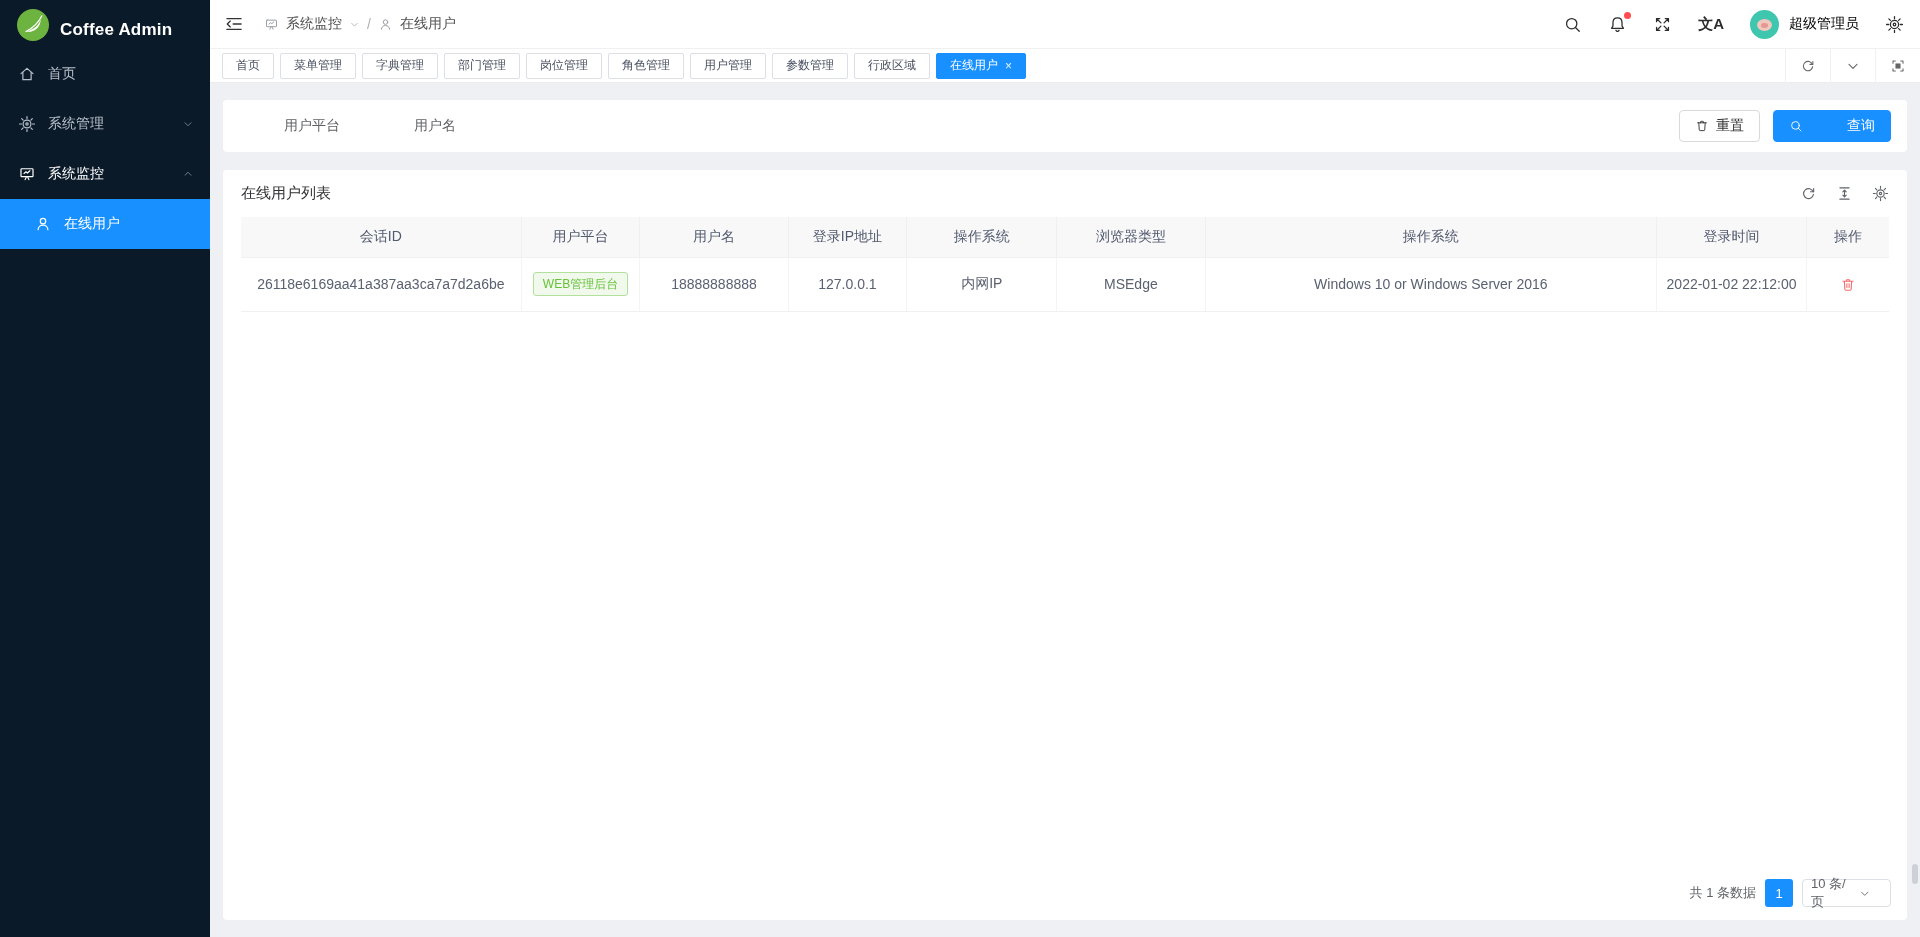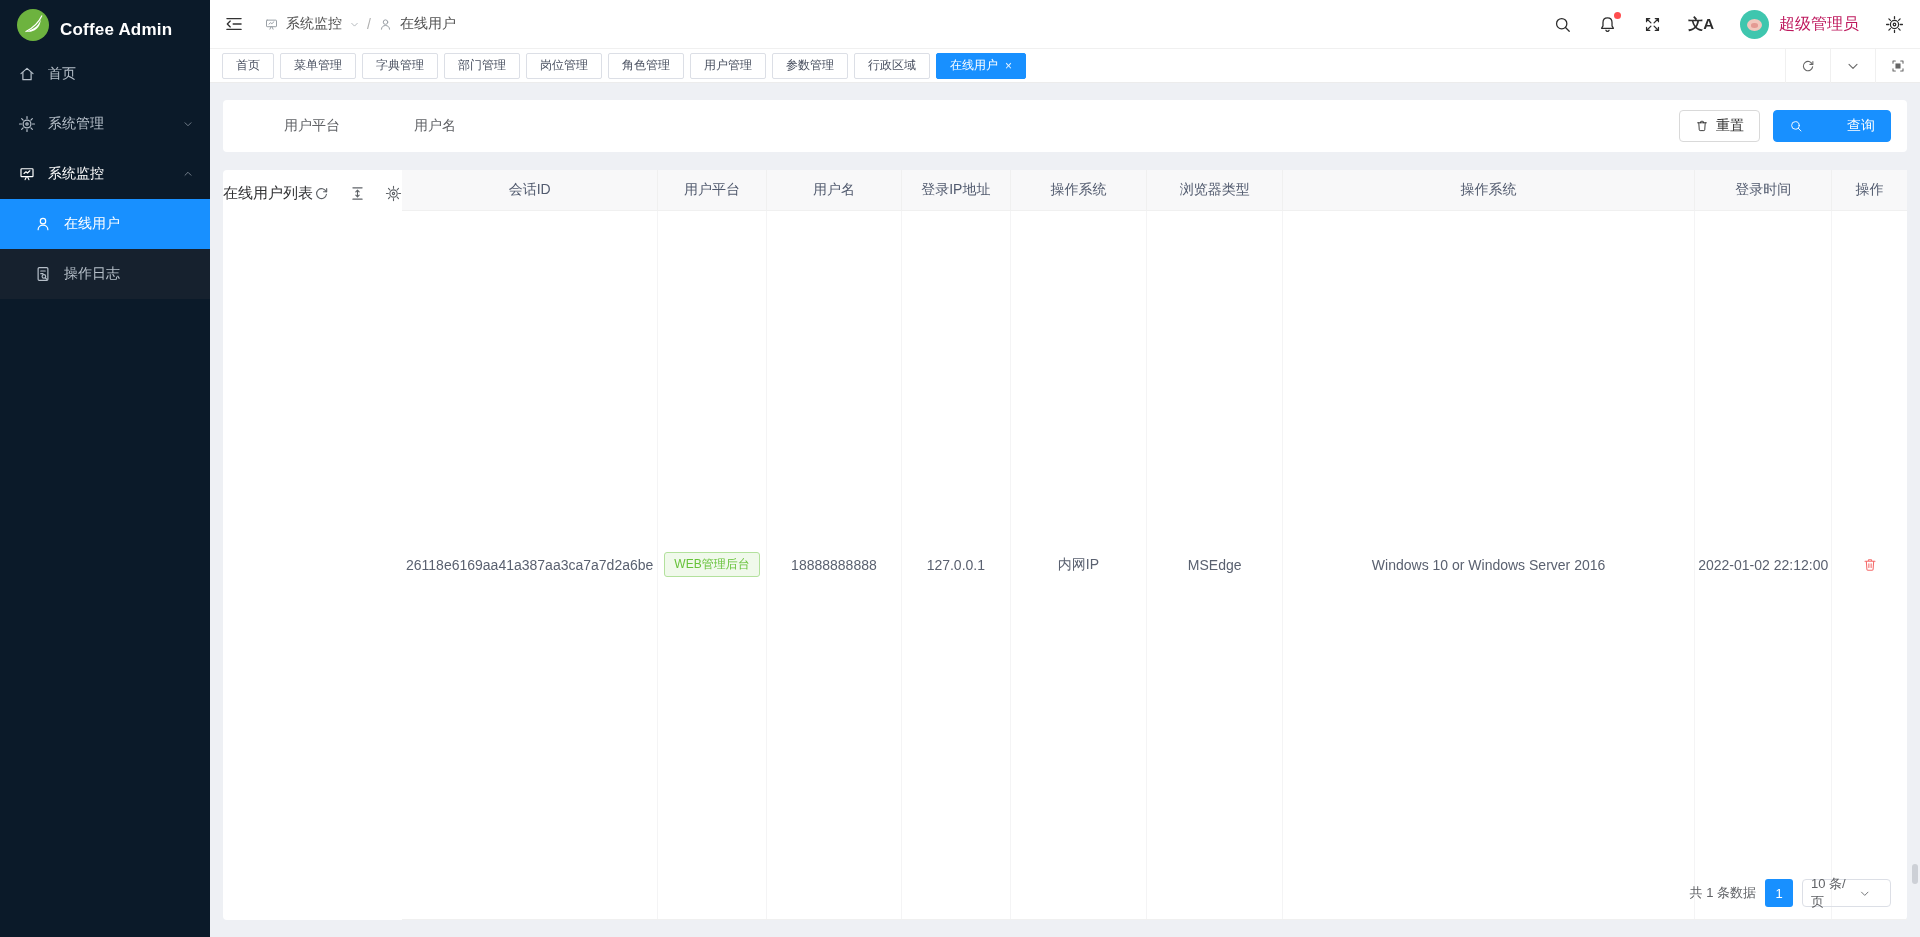--- a/index.html
+++ b/index.html
@@ -28,21 +28,21 @@
   .bc-icon { width:15px; height:15px; color:#9aa0a6; }
   .bc-chev { width:11px; height:11px; color:#9aa0a6; }
   .bc-sep { color:#b0b0b0; }
   .topbar-right { margin-left:auto; display:flex; align-items:center; gap:26px; }
   .top-icon { width:19px; height:19px; color:#2c2c2c; cursor:pointer; position:relative; }
   .badge-dot { position:absolute; top:-3px; right:-4px; width:7px; height:7px; border-radius:50%; background:#ff4d4f; }
   .translate-glyph { font-size:15px; color:#2c2c2c; font-weight:600; cursor:pointer; white-space:nowrap; }
   .avatar { width:29px; height:29px; border-radius:50%; background:#3fc6ae; position:relative; overflow:hidden; cursor:pointer; flex:none; }
   .avatar::after { content:""; position:absolute; left:7px; top:9px; width:15px; height:12px; border-radius:50%; background:#f2c7bd; }
   .avatar::before { content:""; position:absolute; left:11px; top:13px; width:7px; height:5px; border-radius:45%; background:#e49a93; z-index:1; }
-  .user-name { font-size:16px; color:#be185d; margin-left:-16px; cursor:pointer; }
+  .user-name { font-size:14px; color:#000000; margin-left:-16px; cursor:pointer; }
 
   .tabbar { height:34px; background:#fff; border-bottom:1px solid #ececec; display:flex; align-items:center; padding-left:12px; flex:none; }
   .tabs { display:flex; align-items:center; gap:6px; flex:1; }
   .tab { height:26px; display:flex; align-items:center; padding:0 13px; border:1px solid #dcdfe6; border-radius:2px; background:#fff; font-size:12px; color:#495060; cursor:pointer; white-space:nowrap; }
   .tab.active { background:#1890ff; border-color:#1890ff; color:#fff; gap:7px; }
   .tab .tab-close { font-size:12px; line-height:1; opacity:.9; }
   .tab-ctrl { width:45px; height:34px; display:flex; align-items:center; justify-content:center; border-left:1px solid #f0f0f0; color:#666; cursor:pointer; }
   .tab-ctrl .ci { width:16px; height:16px; }
 
   .content { flex:1; display:flex; flex-direction:column; padding:17px 13px; gap:18px; min-height:0; }
@@ -56,21 +56,21 @@
   .sel-chev { width:13px; height:13px; color:#c0c4cc; }
   .text-input { width:424px; height:34px; border:1px solid #dcdfe6; border-radius:4px; padding:0 11px; margin-left:12px; font-size:14px; color:#333; outline:none; font-family:inherit; }
   .text-input::placeholder { color:#bfc3cc; }
   .gap-col { width:74px; flex:none; }
   .form-spacer { flex:1; }
   .btn { height:32px; border-radius:4px; display:inline-flex; align-items:center; justify-content:space-between; gap:7px; font-size:14px; cursor:pointer; padding:0 15px; border:1px solid #d9d9d9; background:#fff; color:#333; }
   .btn .bi { width:14px; height:14px; }
   .btn-primary { background:#1890ff; border-color:#1890ff; color:#fff; margin-left:13px;gap:44px; }
 
   
-  .table-card { flex:1; position:relative; display:flex; flex-direction:row; padding:0 0; min-height:0; }
+  .table-card { flex:1; position:relative; display:flex; flex-direction:column; padding:0 18px; min-height:0; }
   .card-head { height:47px; display:flex; align-items:center; flex:none; }
   .card-title { font-size:15px; color:#303133; }
   .card-tools { margin-left:auto; display:flex; align-items:center; gap:19px; color:#5f6368; }
   .tool-icon { width:17px; height:17px; cursor:pointer; }
 
   table.grid { width:100%; border-collapse:collapse; table-layout:fixed; }
   .grid th { height:40px; background:#f8f8f9; font-size:14px; font-weight:500; color:#515a6e; text-align:center; border-right:1px solid #f0f0f0; border-bottom:1px solid #f0f0f0; }
   .grid th:last-child { border-right:none; }
   .grid td { height:54px; font-size:14px; color:#5a6170; text-align:center; border-right:1px solid #f4f4f5; border-bottom:1px solid #f0f0f0; overflow:hidden; white-space:nowrap; text-overflow:ellipsis; }
   .grid td:last-child { border-right:none; }
@@ -146,31 +146,20 @@
 
       <div class="submenu">
         <div class="menu-item active">
           <span class="mi-icon">
               <svg class="ic" viewBox="0 0 24 24">
                 <circle cx="12" cy="8.2" r="3.6"></circle>
                 <path d="M5.5 19.5c0-3.6 2.9-5.9 6.5-5.9s6.5 2.3 6.5 5.9"></path>
               </svg>
             </span>
           <span>在线用户</span>
-        </div>
-        <div class="menu-item">
-          <span class="mi-icon">
-              <svg class="ic" viewBox="0 0 24 24">
-                <rect x="5.5" y="3.5" width="13" height="17" rx="1.5"></rect>
-                <path d="M9 8h6M9 11.5h3"></path>
-                <circle cx="13.2" cy="15.2" r="2.4"></circle>
-                <path d="M15 17l2.2 2.2"></path>
-              </svg>
-            </span>
-          <span>操作日志</span>
         </div>
       </div>
     </nav>
   </aside>
 
   <div class="main">
 
     <header class="topbar">
       <span class="fold-btn">
           <svg class="ic" viewBox="0 0 24 24">

